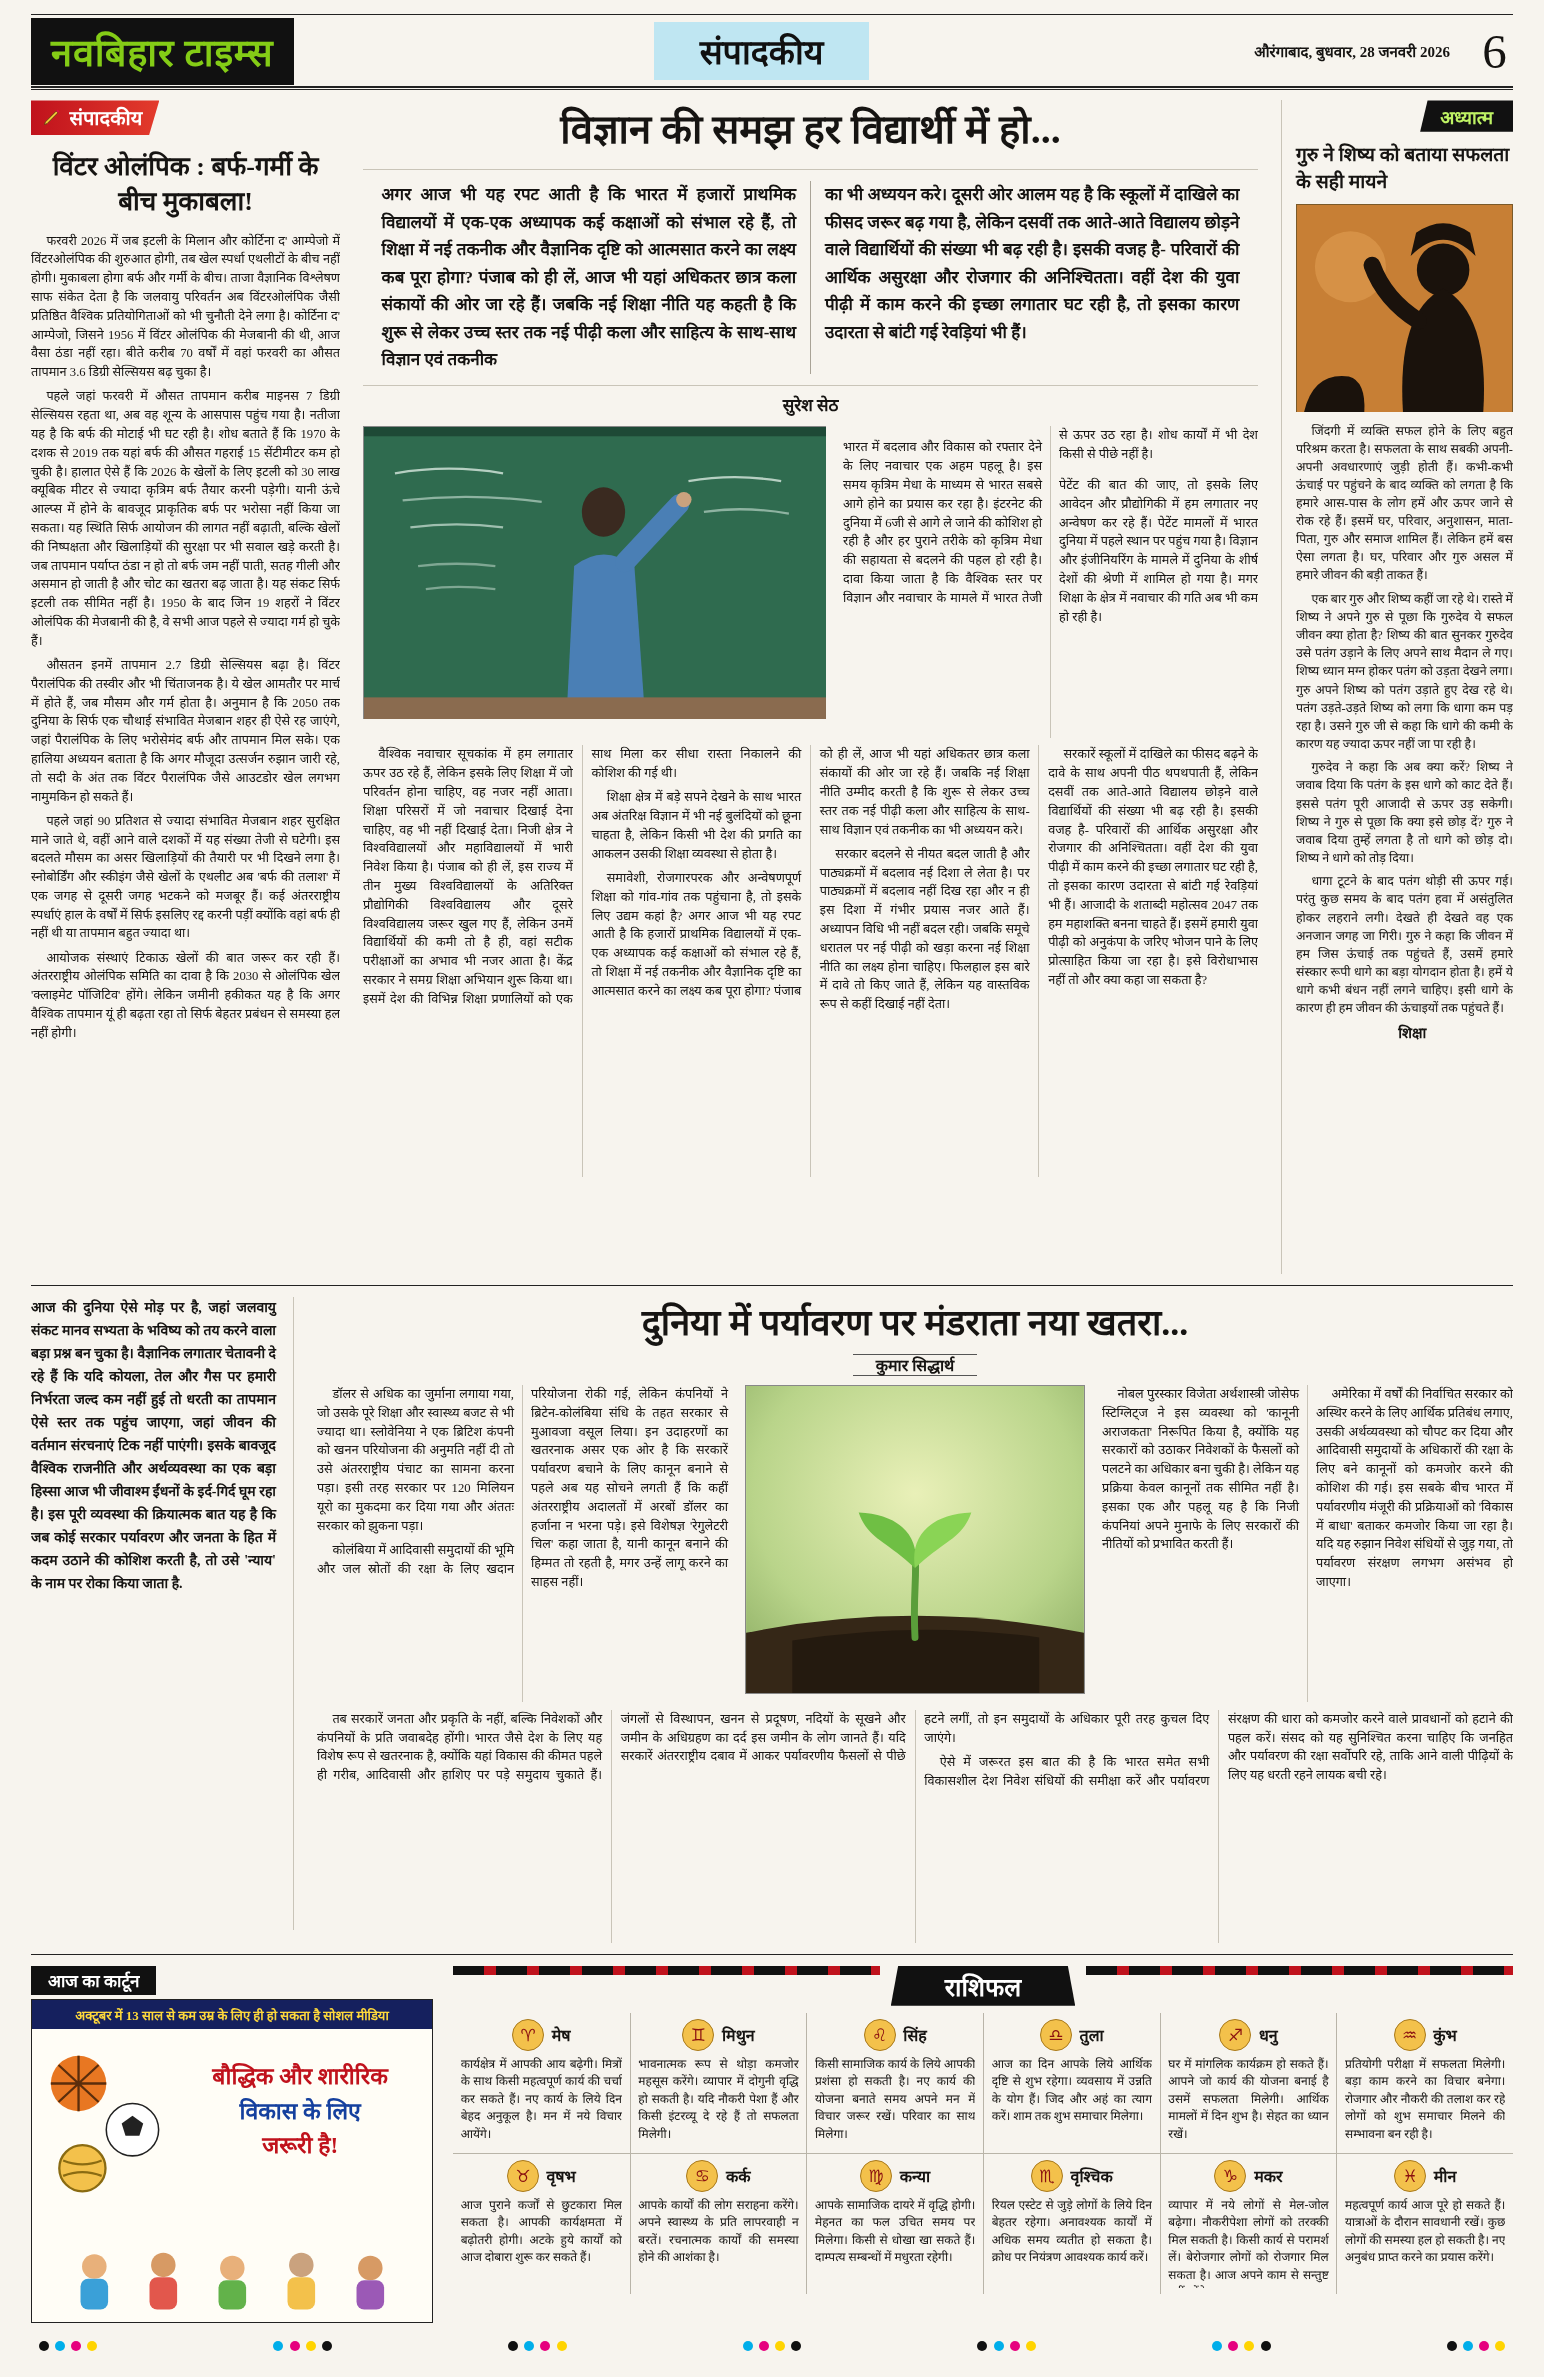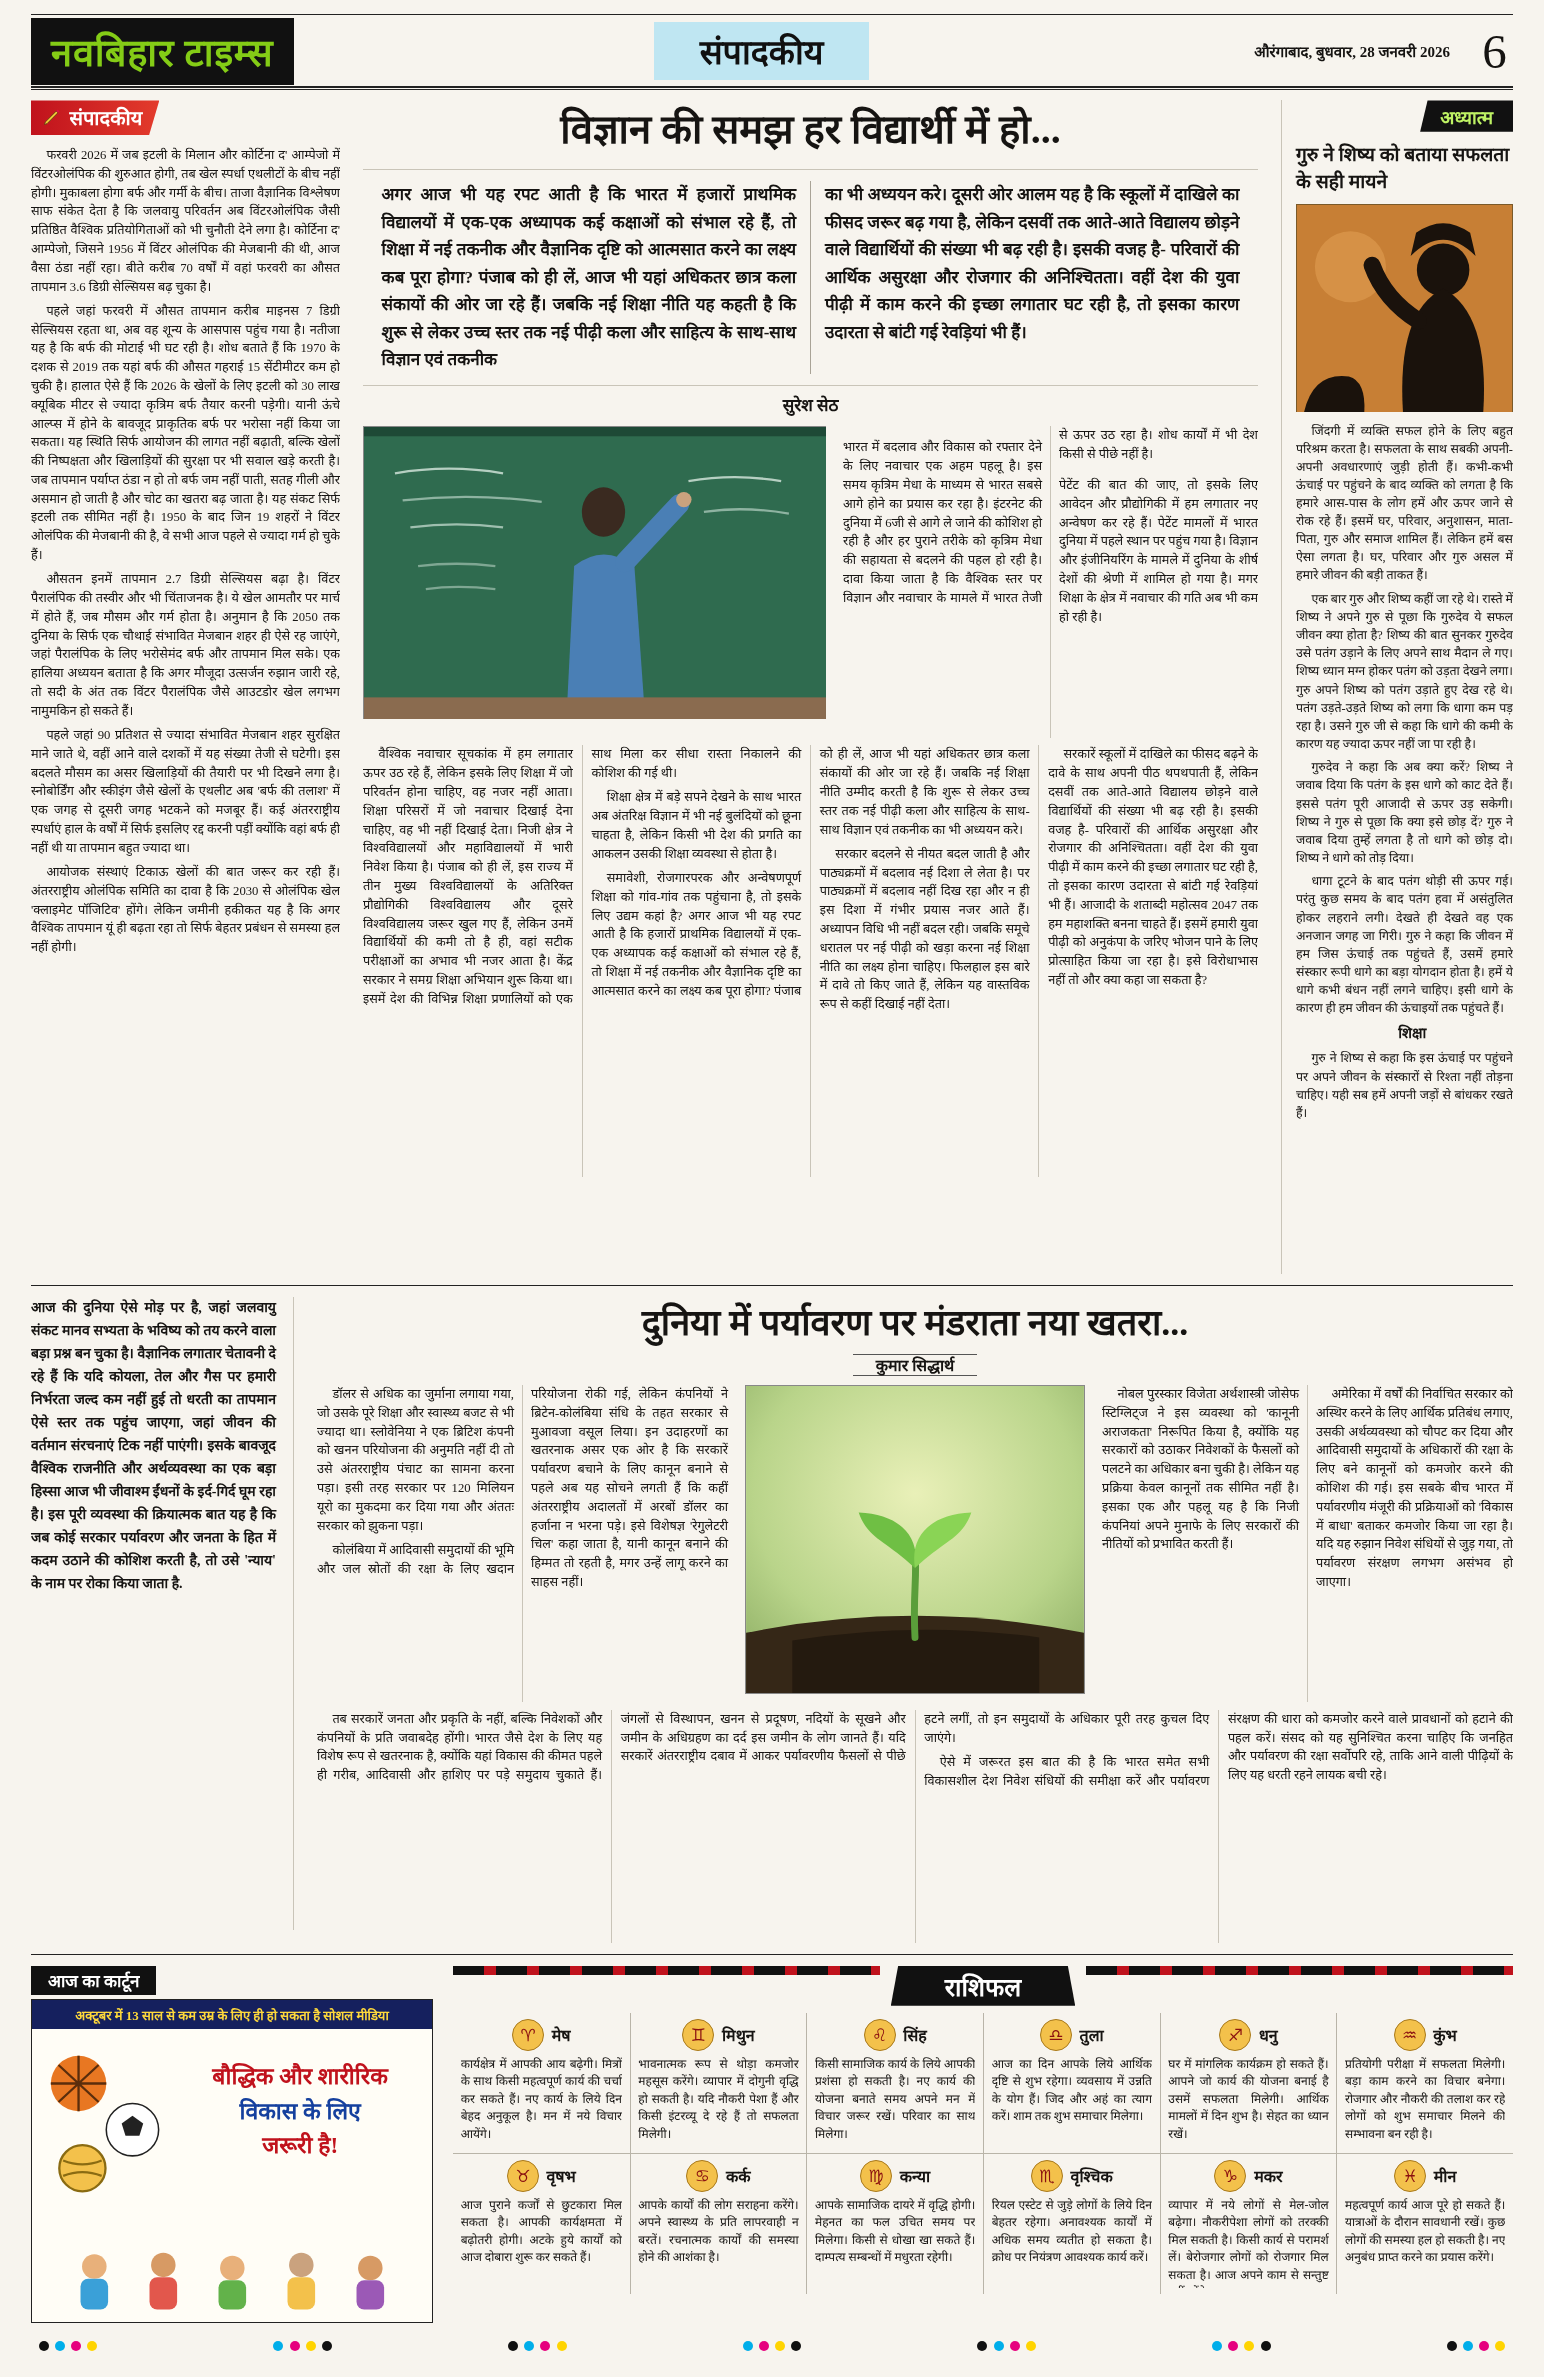--- a/index.html
+++ b/index.html
@@ -108,20 +108,21 @@
   <div class="sec1">
 
     <div>
       <div class="ed-label">
         <svg width="20" height="20" viewBox="0 0 24 24">
             <path d="M3 21l3-1 13-13-2-2L4 18z" fill="#f6d23a" stroke="#5a3b10"></path>
             <path d="M17 5l2 2 2-2-2-2z" fill="#d14"></path>
           </svg>
         <span>संपादकीय</span>
       </div>
+      <h2 class="ed-headline">विंटर ओलंपिक : बर्फ-गर्मी के बीच मुकाबला!</h2>
       <div class="ed-body">
         <p>फरवरी 2026 में जब इटली के मिलान और कोर्टिना द' आम्पेजो में विंटरओलंपिक की शुरुआत होगी, तब खेल स्पर्धा एथलीटों के बीच नहीं होगी। मुकाबला होगा बर्फ और गर्मी के बीच। ताजा वैज्ञानिक विश्लेषण साफ संकेत देता है कि जलवायु परिवर्तन अब विंटरओलंपिक जैसी प्रतिष्ठित वैश्विक प्रतियोगिताओं को भी चुनौती देने लगा है। कोर्टिना द' आम्पेजो, जिसने 1956 में विंटर ओलंपिक की मेजबानी की थी, आज वैसा ठंडा नहीं रहा। बीते करीब 70 वर्षों में वहां फरवरी का औसत तापमान 3.6 डिग्री सेल्सियस बढ़ चुका है।</p>
         <p>पहले जहां फरवरी में औसत तापमान करीब माइनस 7 डिग्री सेल्सियस रहता था, अब वह शून्य के आसपास पहुंच गया है। नतीजा यह है कि बर्फ की मोटाई भी घट रही है। शोध बताते हैं कि 1970 के दशक से 2019 तक यहां बर्फ की औसत गहराई 15 सेंटीमीटर कम हो चुकी है। हालात ऐसे हैं कि 2026 के खेलों के लिए इटली को 30 लाख क्यूबिक मीटर से ज्यादा कृत्रिम बर्फ तैयार करनी पड़ेगी। यानी ऊंचे आल्प्स में होने के बावजूद प्राकृतिक बर्फ पर भरोसा नहीं किया जा सकता। यह स्थिति सिर्फ आयोजन की लागत नहीं बढ़ाती, बल्कि खेलों की निष्पक्षता और खिलाड़ियों की सुरक्षा पर भी सवाल खड़े करती है। जब तापमान पर्याप्त ठंडा न हो तो बर्फ जम नहीं पाती, सतह गीली और असमान हो जाती है और चोट का खतरा बढ़ जाता है। यह संकट सिर्फ इटली तक सीमित नहीं है। 1950 के बाद जिन 19 शहरों ने विंटर ओलंपिक की मेजबानी की है, वे सभी आज पहले से ज्यादा गर्म हो चुके हैं।</p>
         <p>औसतन इनमें तापमान 2.7 डिग्री सेल्सियस बढ़ा है। विंटर पैरालंपिक की तस्वीर और भी चिंताजनक है। ये खेल आमतौर पर मार्च में होते हैं, जब मौसम और गर्म होता है। अनुमान है कि 2050 तक दुनिया के सिर्फ एक चौथाई संभावित मेजबान शहर ही ऐसे रह जाएंगे, जहां पैरालंपिक के लिए भरोसेमंद बर्फ और तापमान मिल सके। एक हालिया अध्ययन बताता है कि अगर मौजूदा उत्सर्जन रुझान जारी रहे, तो सदी के अंत तक विंटर पैरालंपिक जैसे आउटडोर खेल लगभग नामुमकिन हो सकते हैं।</p>
         <p>पहले जहां 90 प्रतिशत से ज्यादा संभावित मेजबान शहर सुरक्षित माने जाते थे, वहीं आने वाले दशकों में यह संख्या तेजी से घटेगी। इस बदलते मौसम का असर खिलाड़ियों की तैयारी पर भी दिखने लगा है। स्नोबोर्डिंग और स्कीइंग जैसे खेलों के एथलीट अब 'बर्फ की तलाश' में एक जगह से दूसरी जगह भटकने को मजबूर हैं। कई अंतरराष्ट्रीय स्पर्धाएं हाल के वर्षों में सिर्फ इसलिए रद्द करनी पड़ीं क्योंकि वहां बर्फ ही नहीं थी या तापमान बहुत ज्यादा था।</p>
         <p>आयोजक संस्थाएं टिकाऊ खेलों की बात जरूर कर रही हैं। अंतरराष्ट्रीय ओलंपिक समिति का दावा है कि 2030 से ओलंपिक खेल 'क्लाइमेट पॉजिटिव' होंगे। लेकिन जमीनी हकीकत यह है कि अगर वैश्विक तापमान यूं ही बढ़ता रहा तो सिर्फ बेहतर प्रबंधन से समस्या हल नहीं होगी।</p>
       </div>
     </div>
 
     <div>
@@ -177,21 +178,20 @@
           <path d="M168 150 q-44 -28 -60 -72" stroke="#1a120c" stroke-width="22" stroke-linecap="round" fill="none"></path>
           <path d="M20 268 q12 -52 58 -46 q22 6 20 46 z" fill="#1a120c"></path>
         </svg>
       </div>
       <div class="sp-body">
         <p>जिंदगी में व्यक्ति सफल होने के लिए बहुत परिश्रम करता है। सफलता के साथ सबकी अपनी-अपनी अवधारणाएं जुड़ी होती हैं। कभी-कभी ऊंचाई पर पहुंचने के बाद व्यक्ति को लगता है कि हमारे आस-पास के लोग हमें और ऊपर जाने से रोक रहे हैं। इसमें घर, परिवार, अनुशासन, माता-पिता, गुरु और समाज शामिल हैं। लेकिन हमें बस ऐसा लगता है। घर, परिवार और गुरु असल में हमारे जीवन की बड़ी ताकत हैं।</p>
         <p>एक बार गुरु और शिष्य कहीं जा रहे थे। रास्ते में शिष्य ने अपने गुरु से पूछा कि गुरुदेव ये सफल जीवन क्या होता है? शिष्य की बात सुनकर गुरुदेव उसे पतंग उड़ाने के लिए अपने साथ मैदान ले गए। शिष्य ध्यान मग्न होकर पतंग को उड़ता देखने लगा। गुरु अपने शिष्य को पतंग उड़ाते हुए देख रहे थे। पतंग उड़ते-उड़ते शिष्य को लगा कि धागा कम पड़ रहा है। उसने गुरु जी से कहा कि धागे की कमी के कारण यह ज्यादा ऊपर नहीं जा पा रही है।</p>
         <p>गुरुदेव ने कहा कि अब क्या करें? शिष्य ने जवाब दिया कि पतंग के इस धागे को काट देते हैं। इससे पतंग पूरी आजादी से ऊपर उड़ सकेगी। शिष्य ने गुरु से पूछा कि क्या इसे छोड़ दें? गुरु ने जवाब दिया तुम्हें लगता है तो धागे को छोड़ दो। शिष्य ने धागे को तोड़ दिया।</p>
         <p>धागा टूटने के बाद पतंग थोड़ी सी ऊपर गई। परंतु कुछ समय के बाद पतंग हवा में असंतुलित होकर लहराने लगी। देखते ही देखते वह एक अनजान जगह जा गिरी। गुरु ने कहा कि जीवन में हम जिस ऊंचाई तक पहुंचते हैं, उसमें हमारे संस्कार रूपी धागे का बड़ा योगदान होता है। हमें ये धागे कभी बंधन नहीं लगने चाहिए। इसी धागे के कारण ही हम जीवन की ऊंचाइयों तक पहुंचते हैं।</p>
         <p class="sp-subhead">शिक्षा</p>
-        <p>गुरु ने शिष्य से कहा कि इस ऊंचाई पर पहुंचने पर अपने जीवन के संस्कारों से रिश्ता नहीं तोड़ना चाहिए। यही सब हमें अपनी जड़ों से बांधकर रखते हैं।</p>
       </div>
     </div>
   </div>
 
   <div class="secrule"></div>
 
   <div class="sec2">
     <div class="env-intro">आज की दुनिया ऐसे मोड़ पर है, जहां जलवायु संकट मानव सभ्यता के भविष्य को तय करने वाला बड़ा प्रश्न बन चुका है। वैज्ञानिक लगातार चेतावनी दे रहे हैं कि यदि कोयला, तेल और गैस पर हमारी निर्भरता जल्द कम नहीं हुई तो धरती का तापमान ऐसे स्तर तक पहुंच जाएगा, जहां जीवन की वर्तमान संरचनाएं टिक नहीं पाएंगी। इसके बावजूद वैश्विक राजनीति और अर्थव्यवस्था का एक बड़ा हिस्सा आज भी जीवाश्म ईंधनों के इर्द-गिर्द घूम रहा है। इस पूरी व्यवस्था की क्रियात्मक बात यह है कि जब कोई सरकार पर्यावरण और जनता के हित में कदम उठाने की कोशिश करती है, तो उसे 'न्याय' के नाम पर रोका किया जाता है.</div>
     <div>
       <h1 class="env-headline">दुनिया में पर्यावरण पर मंडराता नया खतरा...</h1>

